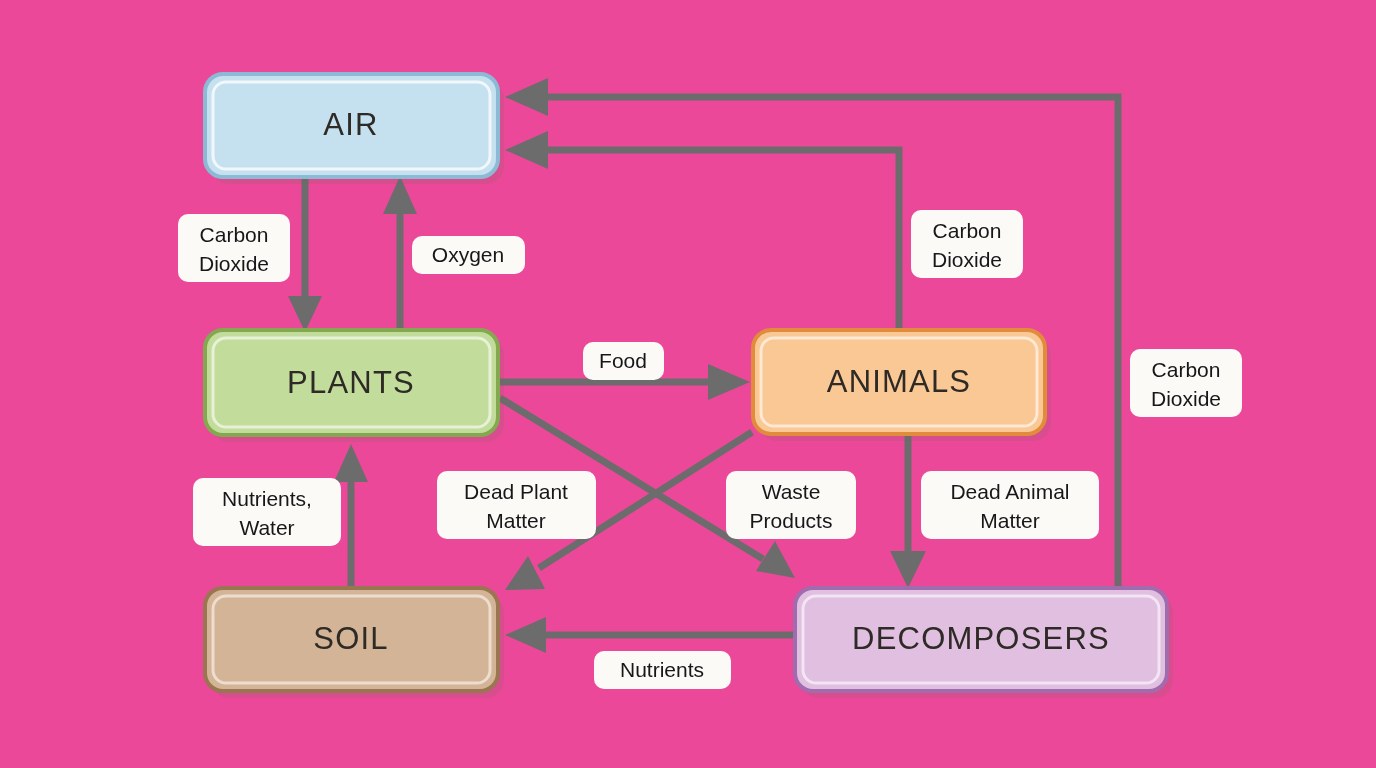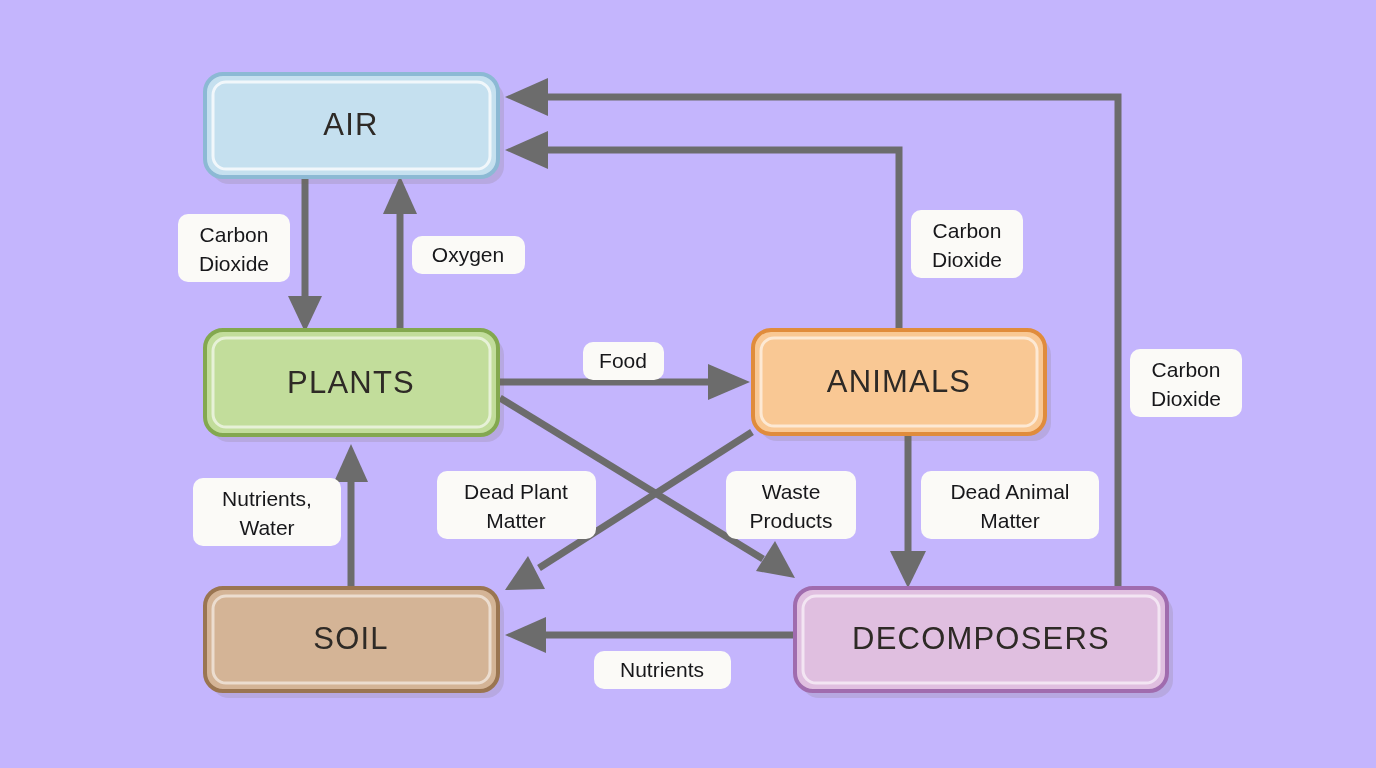--- a/index.html
+++ b/index.html
@@ -10,21 +10,21 @@
   body {
     width: 1376px;
     height: 768px;
     overflow: hidden;
     font-family: "Liberation Sans", sans-serif;
   }
   #diagram-root {
     position: relative;
     width: 1376px;
     height: 768px;
-    background: #c4b5fd;
+    background: #ec4899;
   }
   svg.canvas {
     position: absolute;
     top: 0;
     left: 0;
     width: 1376px;
     height: 768px;
   }
   .node-label {
     font-family: "Liberation Sans", sans-serif;

